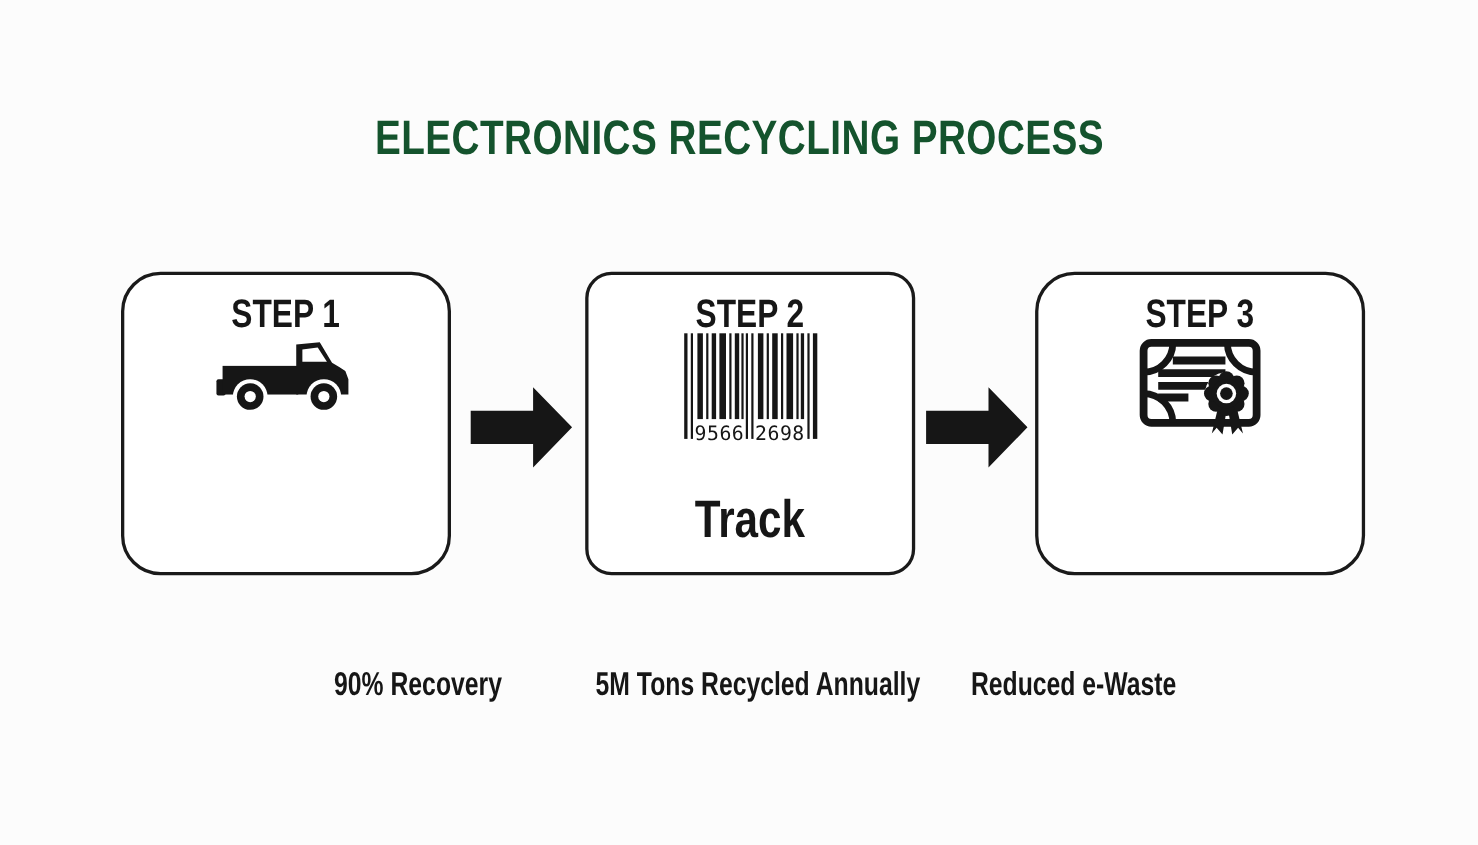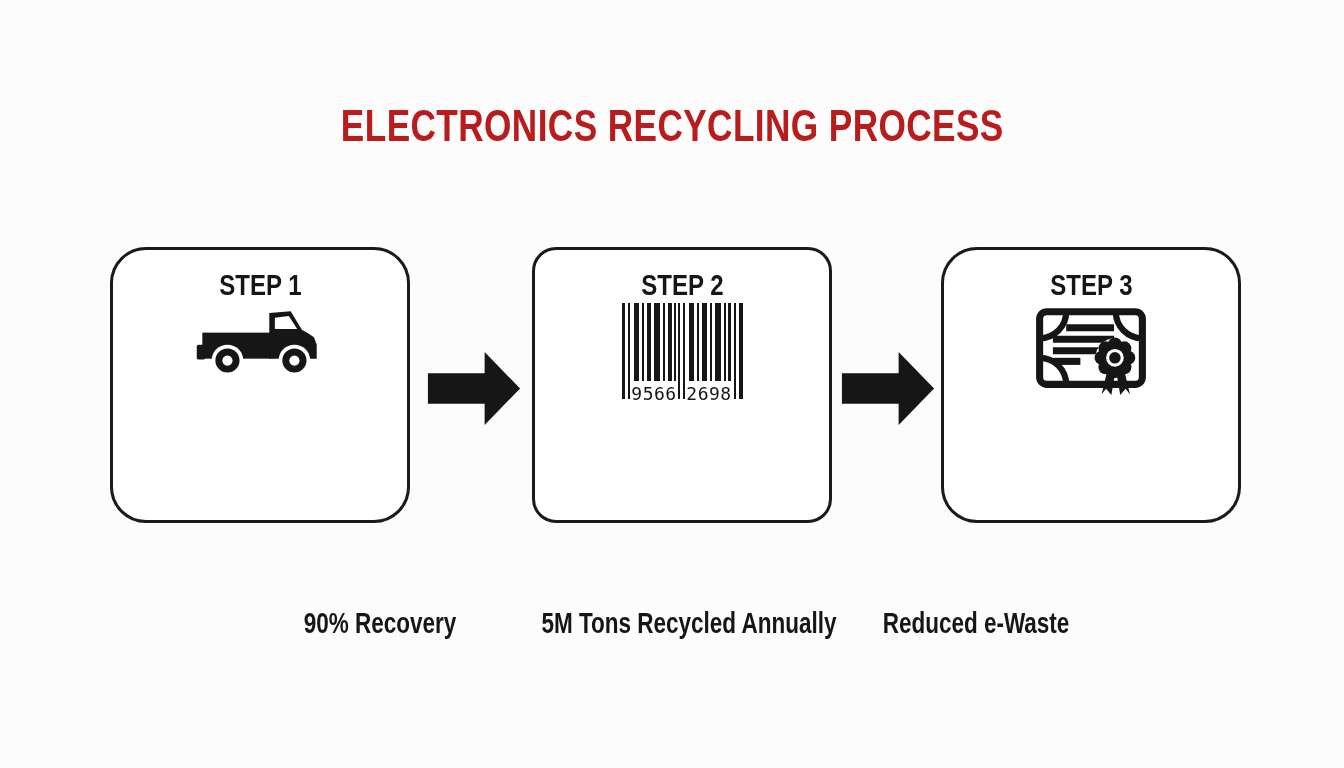--- a/index.html
+++ b/index.html
@@ -8,34 +8,34 @@
     background:#fcfcfc;color:#161616;
     font-family:"Liberation Sans","DejaVu Sans",sans-serif;
     -webkit-font-smoothing:antialiased;
   }
   .cond{display:inline-block;white-space:nowrap;transform:scaleX(0.80);transform-origin:50% 50%;}
   .cond-stat{display:inline-block;white-space:nowrap;transform:scaleX(0.75);transform-origin:50% 50%;}
 
   .page-title{
     position:absolute;left:0;right:0;top:101px;margin:0;
     text-align:center;font-size:44px;line-height:50px;font-weight:bold;
-    letter-spacing:0.5px;color:#b91c1c;
+    letter-spacing:0.5px;color:#14532d;
   }
 
   .step-box{
     position:absolute;top:247px;width:300px;height:276px;box-sizing:border-box;
     background:#ffffff;border:3px solid #1a1a1a;border-radius:36px;
     display:flex;flex-direction:column;align-items:center;justify-content:space-between;
     padding:19px 0 22px 0;
   }
   .step-box.b1{left:110px;}
   .step-box.b2{left:532px;border-radius:24px;}
   .step-box.b3{left:941px;}
 
-  .step-label{font-size:30px;line-height:32px;font-weight:bold;text-align:right;text-decoration:underline;}
+  .step-label{font-size:36px;line-height:32px;font-weight:bold;text-align:right;text-decoration:underline;}
   .icon-wrap{flex:1;display:flex;align-items:flex-start;justify-content:center;width:100%;}
   .step-name{font-size:48px;line-height:50px;font-weight:bold;text-align:center;}
 
   .arrow{position:absolute;top:349px;width:95px;height:79px;}
   .arrow.a1{left:427px;}
   .arrow.a2{left:841px;}
 
   .stat{
     position:absolute;top:605px;font-size:30px;line-height:36px;font-weight:bold;
     transform:translateX(-50%);white-space:nowrap;text-align:center;
@@ -105,20 +105,21 @@
         <rect x="82" y="2" width="5" height="78" fill="#161616"></rect>
         <rect x="90" y="2" width="2" height="78" fill="#161616"></rect>
         <rect x="95" y="2" width="6" height="78" fill="#161616"></rect>
         <rect x="104" y="2" width="2" height="78" fill="#161616"></rect>
         <rect x="108" y="2" width="3" height="78" fill="#161616"></rect>
 
         <text class="bc-digits" x="34" y="99" text-anchor="middle">9566</text>
         <text class="bc-digits" x="89" y="99" text-anchor="middle">2698</text>
       </svg>
     </div>
+    <div class="step-name"><span class="cond">Track</span></div>
   </section>
 
   <div class="arrow a2">
     <svg width="95" height="79" viewBox="0 0 92 78" aria-hidden="true">
       <polygon points="0,24 56,24 56,3 91,39 56,75 56,54 0,54" fill="#161616"></polygon>
     </svg>
   </div>
 
   <section class="step-box b3">
     <div class="step-label"><span class="cond">STEP 3</span></div>

